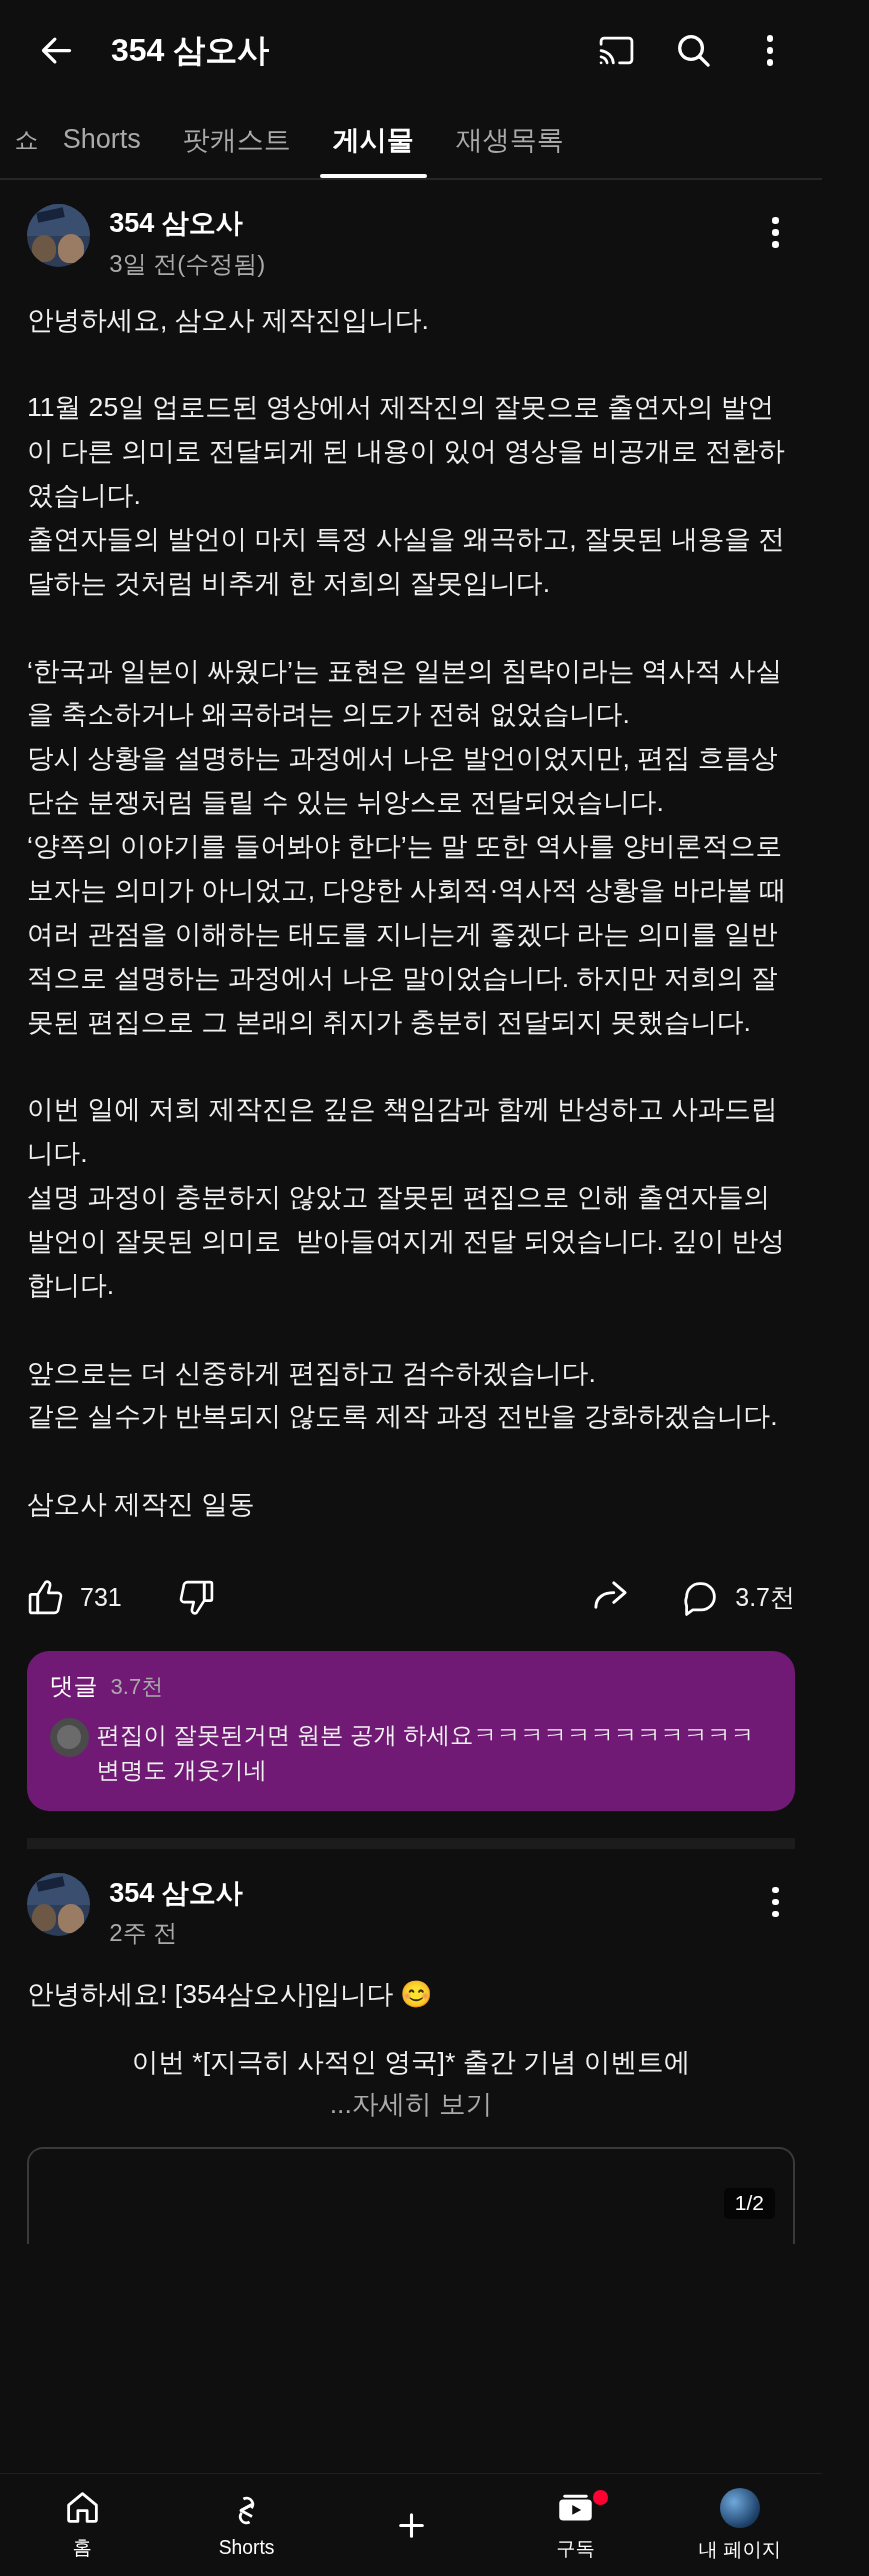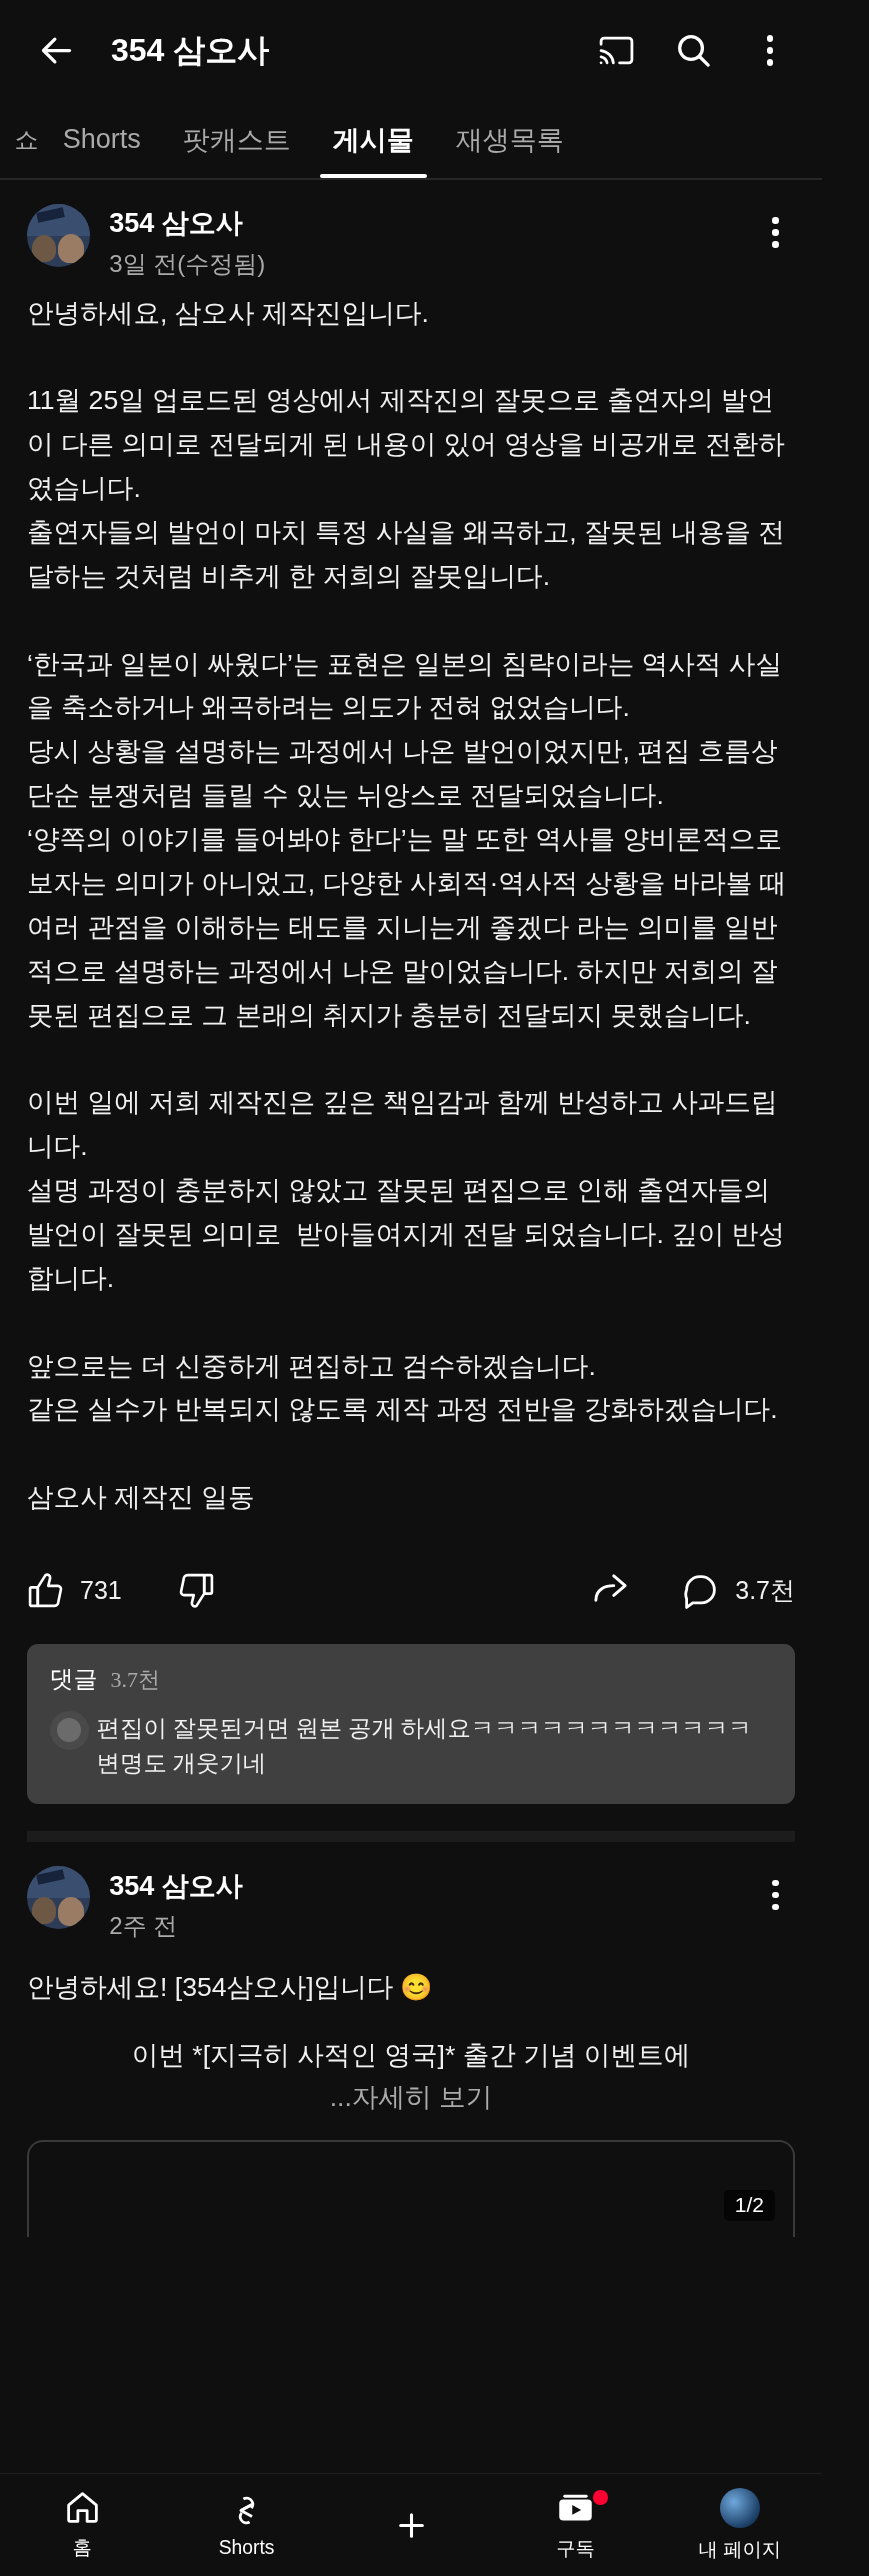--- a/index.html
+++ b/index.html
@@ -130,21 +130,21 @@
   .post-author { font-size: 27px; font-weight: bold; color: #ffffff; }
   .post-time { font-size: 24px; color: #aaaaaa; }
   .post-more {
     position: absolute;
     right: 0; top: 4.8px;
     width: 39px; height: 48px;
     display: flex; align-items: center; justify-content: center;
   }
 
   .post-body {
-    margin-top: 12px;
+    margin-top: 19px;
     font-size: 26.6px;
     line-height: 1.65;
     color: #f1f1f1;
     white-space: pre-wrap;
     word-break: break-all;
   }
 
   
   .engagement {
     margin-top: 32px;
@@ -153,24 +153,23 @@
     align-items: center;
   }
   .eng-left { display: flex; align-items: center; gap: 56px; }
   .eng-right { display: flex; align-items: center; gap: 52px; margin-left: auto; }
   .eng-item { display: flex; align-items: center; gap: 16px; }
   .eng-count { font-size: 25px; color: #f1f1f1; }
 
   
   .comment-card {
     margin: 14.5px 0 0 0;
-    background: #404040;
-    border-radius: 11px;
+    background: #701a75;
+    border-radius: 22px;
     padding: 19.3px 22.6px 22.6px 22.6px;
-    font-family: Liberation Serif, serif;
   }
   .comment-head { display: flex; align-items: baseline; gap: 13px; }
   .comment-head-label { font-size: 24px; color: #ffffff; }
   .comment-head-count { font-size: 22px; color: #aaaaaa; }
   .comment-row { display: flex; gap: 8px; margin-top: 16px; align-items: flex-start; }
   .comment-avatar {
     width: 39px; height: 39px; border-radius: 50%;
     flex: 0 0 39px;
     background: #4a4a4a;
     position: relative; overflow: hidden;
@@ -212,21 +211,21 @@
     height: 97px;
     border: 2.4px solid #3a3a3a;
     border-top-left-radius: 16px;
     border-top-right-radius: 16px;
     border-bottom: none;
     position: relative;
     background: #0f0f0f;
   }
   .page-pill {
     position: absolute;
-    right: 17.7px; bottom: 16px;
+    right: 17.7px; bottom: 25px;
     background: rgba(0,0,0,0.65);
     color: #fff;
     font-size: 21px;
     padding: 3.2px 11.3px;
     border-radius: 4.8px;
   }
 
   
   .bottomnav {
     position: absolute;

